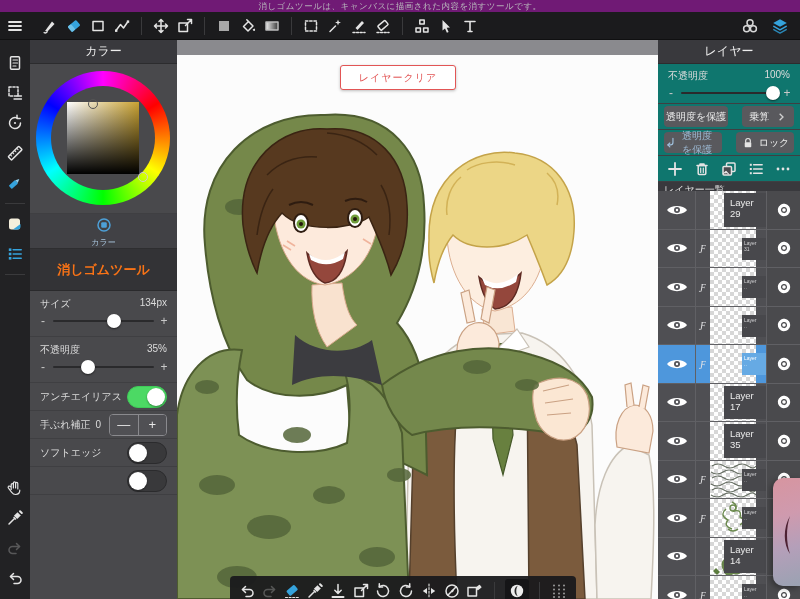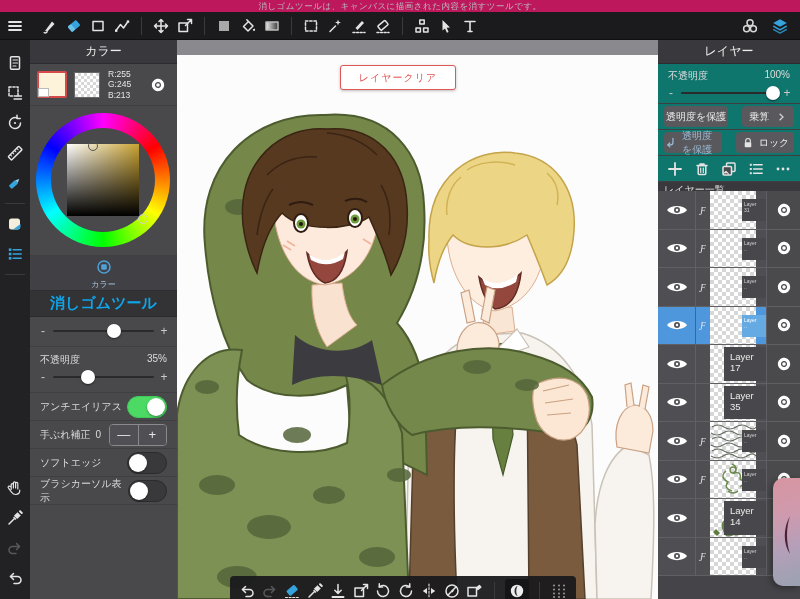--- a/index.html
+++ b/index.html
@@ -4,21 +4,21 @@
 <style>
   html,body{margin:0;padding:0;width:800px;height:599px;overflow:hidden;background:#1b1b1d;
     font-family:"Liberation Sans","DejaVu Sans",sans-serif;-webkit-font-smoothing:antialiased;}
   *{box-sizing:border-box;user-select:none;}
   .icon{display:inline-flex;align-items:center;justify-content:center;width:24px;height:24px;}
   .icon svg{display:block;}
   .dim{opacity:.45;}
   .vdiv{width:1px;height:18px;background:#3a3a3c;margin:0 7px;display:inline-block;}
 
   
-  #msgbar{position:absolute;left:0;top:0;width:800px;height:12px;background:#be185d;
+  #msgbar{position:absolute;left:0;top:0;width:800px;height:12px;background:#701a75;
     color:#b9b9bd;font-size:8.5px;line-height:12px;text-align:center;letter-spacing:.5px;}
   #topbar{position:absolute;left:0;top:12px;width:800px;height:28px;background:#1b1b1d;
     display:flex;align-items:center;border-bottom:1px solid #101011;}
   #menu-btn{width:30px;display:flex;justify-content:center;}
   #tb-groups{display:flex;align-items:center;margin-left:8px;}
   #tb-right{margin-left:auto;display:flex;align-items:center;gap:6px;padding-right:8px;}
 
   
   #sidebar{position:absolute;left:0;top:40px;width:30px;height:559px;background:#222224;
     display:flex;flex-direction:column;align-items:center;padding-top:8px;}
@@ -48,22 +48,22 @@
   #sv-square{position:absolute;left:37px;top:38px;width:72px;height:72px;
     background:linear-gradient(to top,#000,rgba(0,0,0,0)),linear-gradient(to right,#fff,#c9a232);}
   .knob-ring{position:absolute;width:10px;height:10px;border:1.5px solid #cfcfcf;border-radius:50%;}
   #hue-knob{left:108px;top:108px;}
   #sv-knob{left:58px;top:35px;border-color:#555;}
 
   #tab-row{height:35px;display:flex;background:#414145;border-bottom:1px solid #2e2e30;}
   .tab{flex:1;display:flex;flex-direction:column;align-items:center;justify-content:center;gap:1px;}
   .tab .tlabel{font-size:8px;color:#98989e;}
   .tab.active .tlabel{color:#a9c6de;}
-  #tool-title{height:26px;background:#333336;border-bottom:1px solid #2a2a2c;color:#0ea5e9;
-    font-size:15px;font-weight:bold;display:flex;align-items:center;justify-content:center;}
+  #tool-title{height:42px;background:#333336;border-bottom:1px solid #2a2a2c;color:#f97316;
+    font-size:13px;font-weight:bold;display:flex;align-items:center;justify-content:center;}
 
   .ctl{border-bottom:1px solid #3f3f42;padding:4px 0 5px;}
   .lblrow{display:flex;justify-content:space-between;padding:2px 10px 0;font-size:10px;color:#dcdcdc;text-align:right;}
   .slider{display:flex;align-items:center;gap:6px;padding:0 9px;height:20px;}
   .slider .pm{color:#c9c9c9;font-size:12px;width:8px;text-align:center;}
   .strack{flex:1;height:2px;background:#2a2a2c;position:relative;border-radius:1px;}
   .sknob{position:absolute;top:-6px;width:14px;height:14px;border-radius:50%;background:#fff;
     box-shadow:0 1px 2px rgba(0,0,0,.55);}
   .trow{height:28px;display:flex;align-items:center;padding:0 10px;border-bottom:1px solid #3f3f42;
     font-size:10px;color:#dcdcdc;}
@@ -343,37 +343,20 @@
           <path d="M4.5 7.5h7a3.5 3.5 0 0 1 0 7H8"></path>
           <path d="M7.5 4.5 4.5 7.5l3 3"></path>
         </svg>
       </span>
     </span>
 </div>
 
 <div id="leftpanel">
   <div class="panel-title">カラー</div>
 
-  <div id="swatch-row">
-    <div id="fg-swatch" style="background: rgb(253, 243, 218);">
-        <span class="mini"></span>
-      </div>
-    <div id="tr-swatch" class="checker"></div>
-    <div id="rgb-block">
-      <div>R:255</div>
-      <div>G:245</div>
-      <div>B:213</div>
-    </div>
-    <span id="swatch-gear" class="icon">
-        <svg width="18" height="18" viewBox="0 0 18 18" fill="none" stroke="#e4e4e4" stroke-width="1.5" stroke-linecap="round" stroke-linejoin="round">
-          <circle cx="9" cy="9" r="4.6" stroke="#fff" stroke-width="3.2" stroke-dasharray="2.41 1.2"></circle>
-          <circle cx="9" cy="9" r="1.8" fill="#fff" stroke="none"></circle>
-        </svg>
-      </span>
-  </div>
 
   <div id="wheel-box">
     <div id="hue-ring"></div>
     <div id="hue-inner"></div>
     <div id="sv-square"></div>
     <div id="hue-knob" class="knob-ring"></div>
     <div id="sv-knob" class="knob-ring"></div>
   </div>
 
   <div id="tab-row">
@@ -384,20 +367,24 @@
             <rect x="6.2" y="6.2" width="5.6" height="5.6" rx="1.2" fill="#4da0d8" stroke="none"></rect>
           </svg>
         </span>
       <span class="tlabel">カラー</span>
     </div>
   </div>
 
   <div id="tool-title">消しゴムツール</div>
 
   <div class="ctl">
+    <div class="lblrow">
+      <span>サイズ</span>
+      <span>134px</span>
+    </div>
     <div class="slider">
       <span class="pm">-</span>
       <span class="strack">
           <span class="sknob" style="left: calc(60% - 7px);"></span>
         </span>
       <span class="pm">+</span>
     </div>
   </div>
 
   <div class="ctl">
@@ -434,21 +421,20 @@
 
   <div class="trow">
     <span>ソフトエッジ</span>
       <span class="sp"></span>
     <span class="toggle">
         <span class="tk"></span>
       </span>
   </div>
 
   <div class="trow">
-    <span>ブラシカーソル表示</span>
       <span class="sp"></span>
     <span class="toggle">
         <span class="tk"></span>
       </span>
   </div>
 </div>
 
 <div id="center">
   <div id="canvas">
     <svg width="481" height="544" viewBox="0 0 481 544">
@@ -712,20 +698,38 @@
   <div id="list-title">レイヤー一覧</div>
   <div id="layer-list">
       <div class="lrow">
     <span class="eyec">
           <svg width="22" height="14" viewBox="0 0 22 14">
             <path d="M1 7C4.5 1.5 17.5 1.5 21 7C17.5 12.5 4.5 12.5 1 7Z" fill="#fff"></path>
             <circle cx="11" cy="7" r="3" fill="#55555a"></circle>
             <circle cx="11" cy="7" r="1.2" fill="#fff"></circle>
           </svg>
         </span>
+    <span class="clipc"></span>
+    <span class="thumb checker"></span>
+    <span class="bigname">Layer 29</span>
+    <span class="gearc">
+          <svg width="18" height="18" viewBox="0 0 18 18" fill="none" stroke="#e4e4e4" stroke-width="1.5" stroke-linecap="round" stroke-linejoin="round">
+            <circle cx="9" cy="9" r="4.6" stroke="#fff" stroke-width="3.2" stroke-dasharray="2.41 1.2"></circle>
+            <circle cx="9" cy="9" r="1.8" fill="#fff" stroke="none"></circle>
+          </svg>
+        </span>
+  </div>
+      <div class="lrow">
+    <span class="eyec">
+          <svg width="22" height="14" viewBox="0 0 22 14">
+            <path d="M1 7C4.5 1.5 17.5 1.5 21 7C17.5 12.5 4.5 12.5 1 7Z" fill="#fff"></path>
+            <circle cx="11" cy="7" r="3" fill="#55555a"></circle>
+            <circle cx="11" cy="7" r="1.2" fill="#fff"></circle>
+          </svg>
+        </span>
     <span class="clipc">Ƒ</span>
     <span class="thumb checker"></span>
     <span class="smallname">Layer 31</span>
     <span class="gearc">
           <svg width="18" height="18" viewBox="0 0 18 18" fill="none" stroke="#e4e4e4" stroke-width="1.5" stroke-linecap="round" stroke-linejoin="round">
             <circle cx="9" cy="9" r="4.6" stroke="#fff" stroke-width="3.2" stroke-dasharray="2.41 1.2"></circle>
             <circle cx="9" cy="9" r="1.8" fill="#fff" stroke="none"></circle>
           </svg>
         </span>
   </div>

